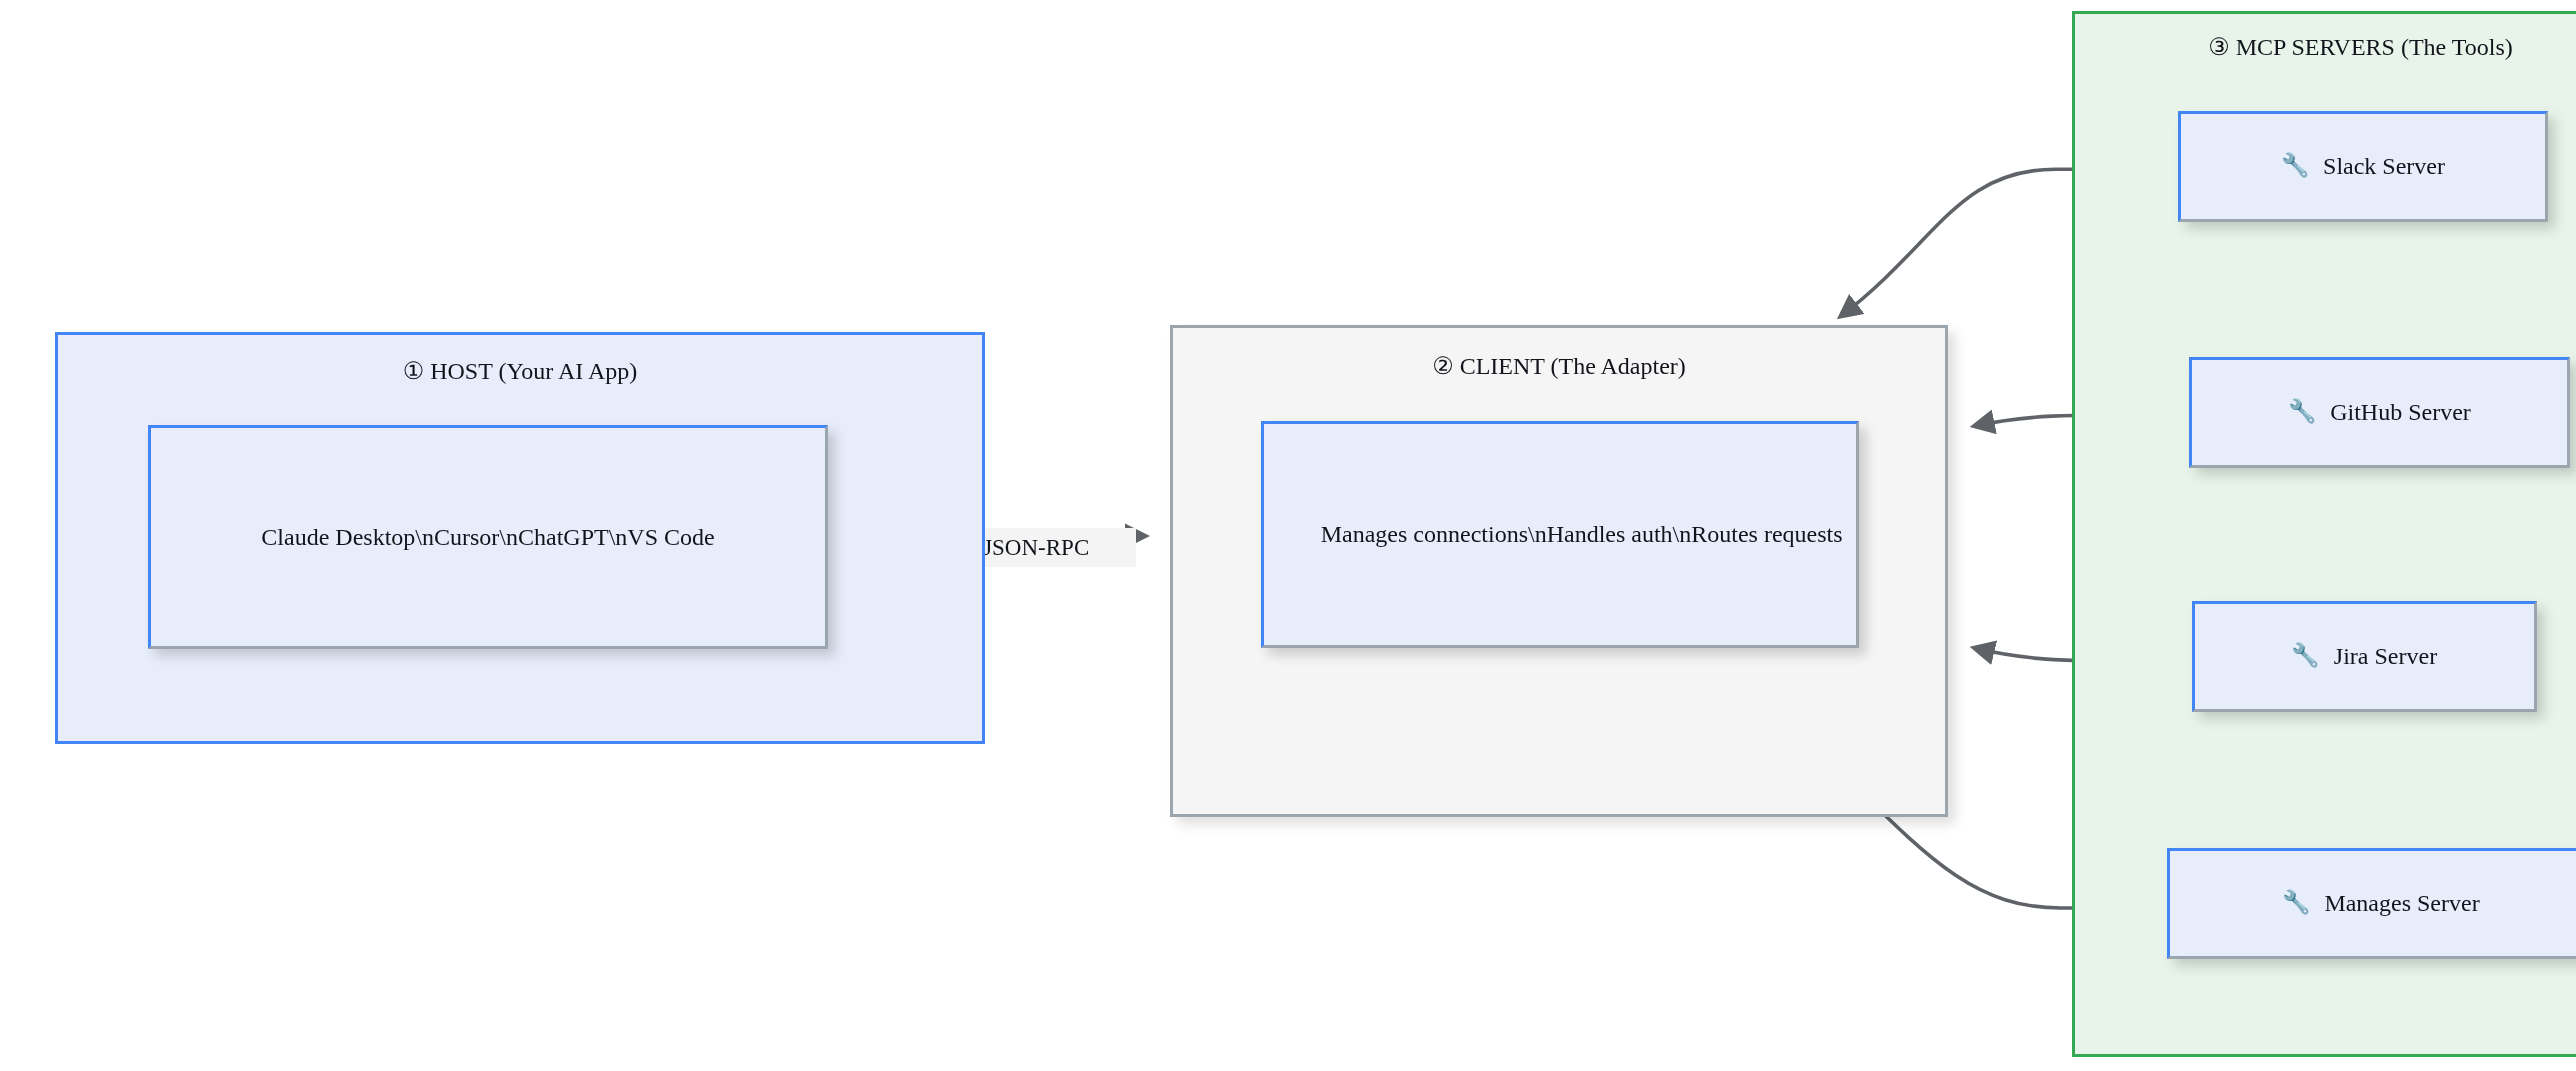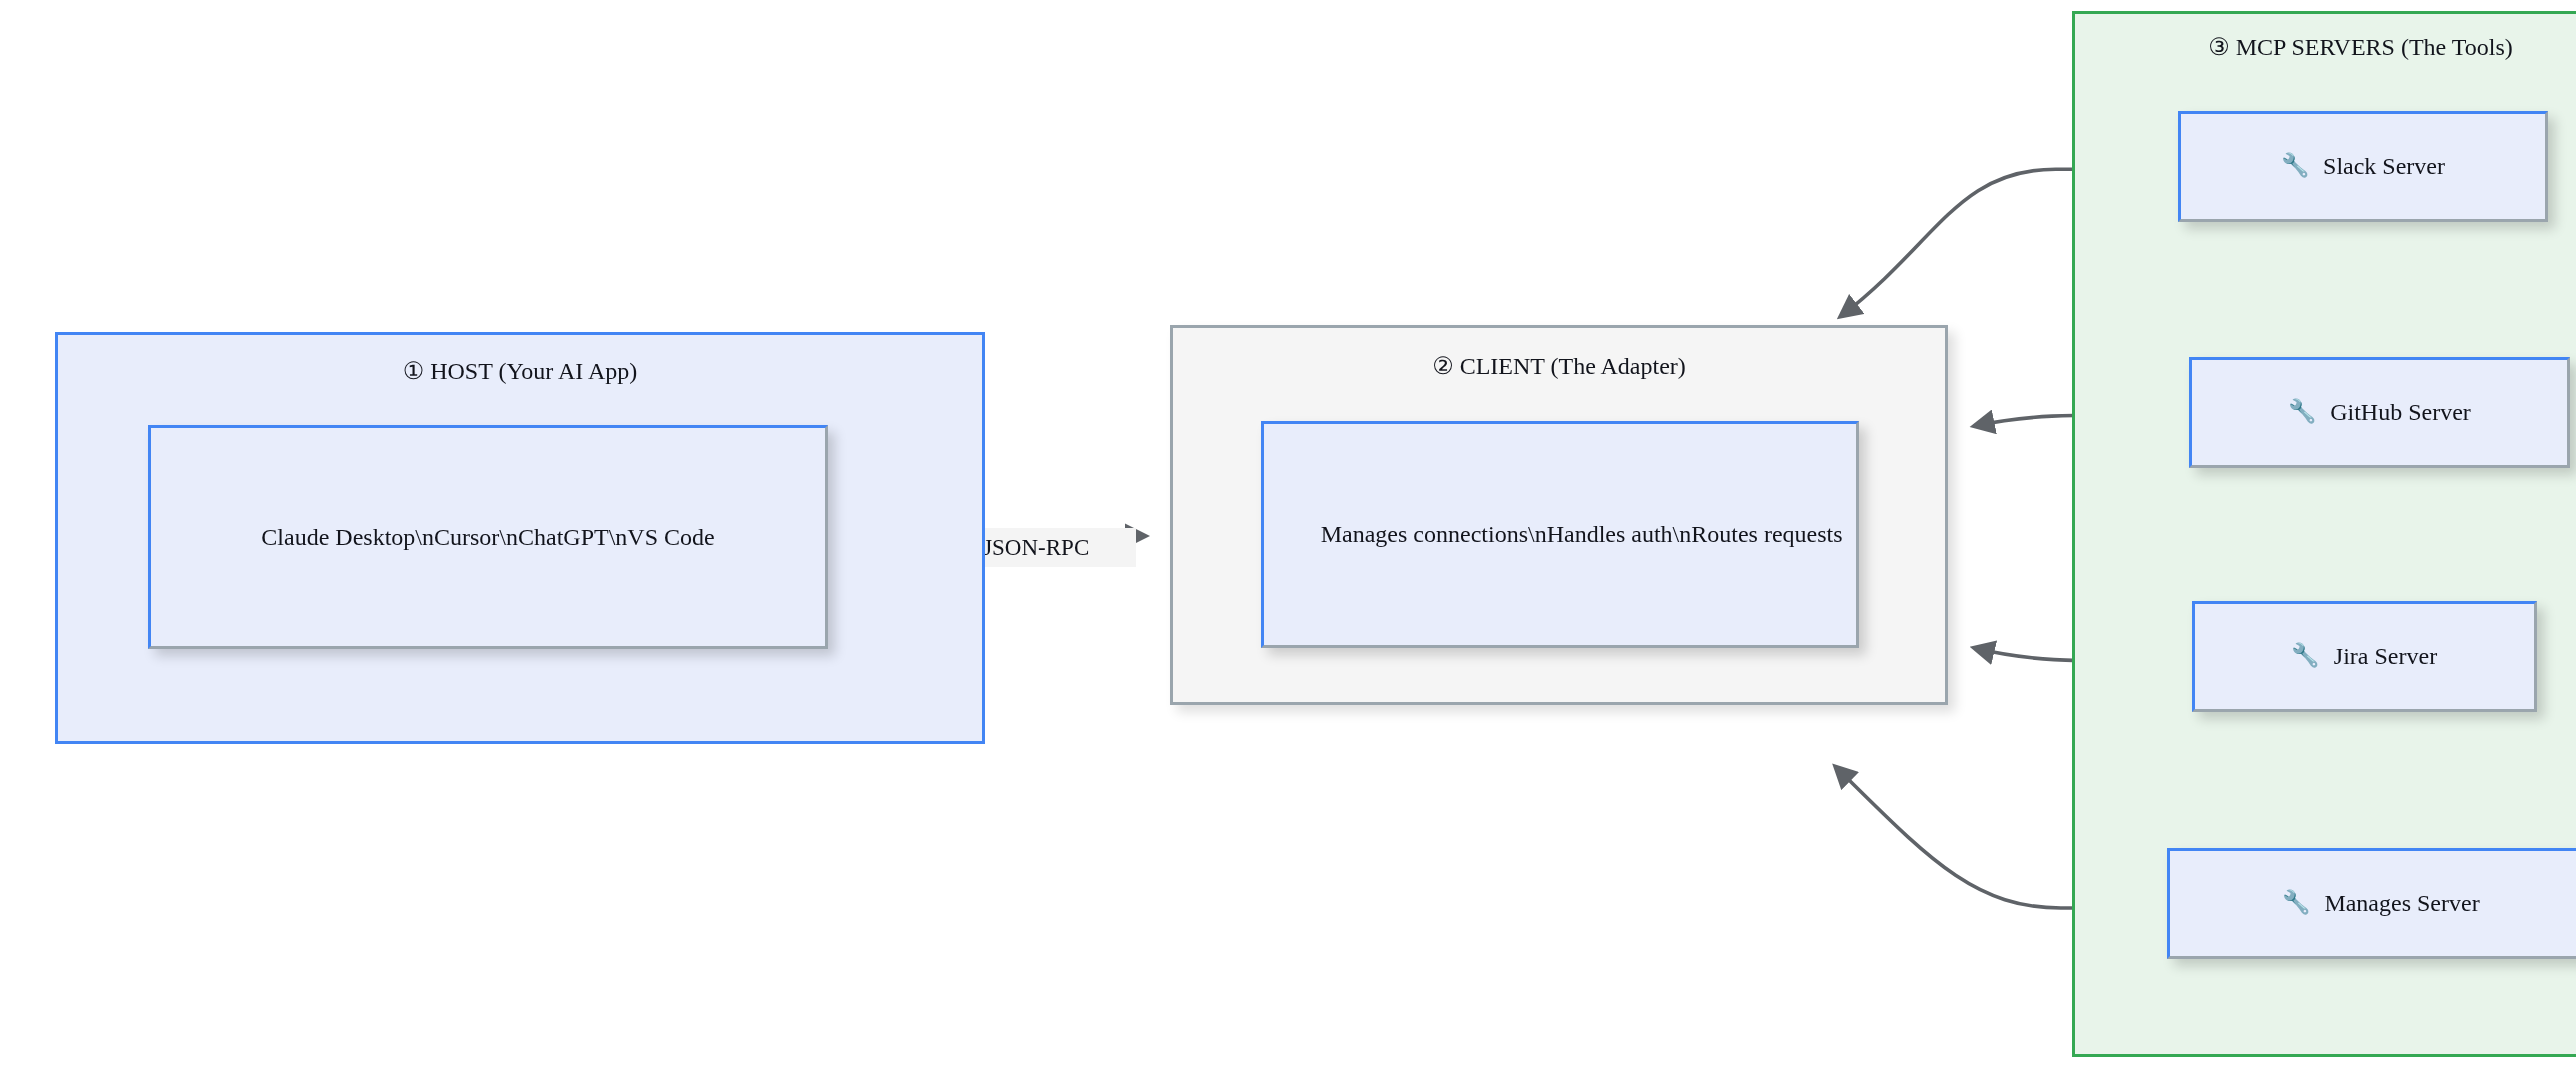--- a/index.html
+++ b/index.html
@@ -147,21 +147,21 @@
 
   <div class="edge-label" style="left:936px; top:528px; width:190px;">JSON-RPC</div>
 
   <div class="node host-outer" style="left:23px; top:332px; width:930px; height:412px;margin-left:32px;">
     <div class="group-title" style="top:23px;">① HOST (Your AI App)</div>
     <div class="node leaf" style="left:90px; top:90px; width:680px; height:224px;">
       <div class="leaf-text">Claude Desktop\nCursor\nChatGPT\nVS Code</div>
     </div>
   </div>
 
-  <div class="node client-outer" style="left:1170px; top:325px; width:778px; height:380px;font-family:Liberation Serif, serif;">
+  <div class="node client-outer" style="left:1170px; top:325px; width:778px; height:492px;font-family:Liberation Serif, serif;">
     <div class="group-title" style="top:25px;">② CLIENT (The Adapter)</div>
     <div class="node leaf" style="left:88px; top:93px; width:598px; height:227px;justify-content:flex-end;">
       <div class="leaf-text">Manages connections\nHandles auth\nRoutes requests</div>
     </div>
   </div>
 
   <div class="node mcp-outer" style="left:2072px; top:11.3px; width:577px; height:1046px;">
     <div class="group-title" style="top:19.6px;">③ MCP SERVERS (The Tools)</div>
 
     <div class="node leaf server-leaf" style="left:103px; top:97px; width:370px; height:111px;">

